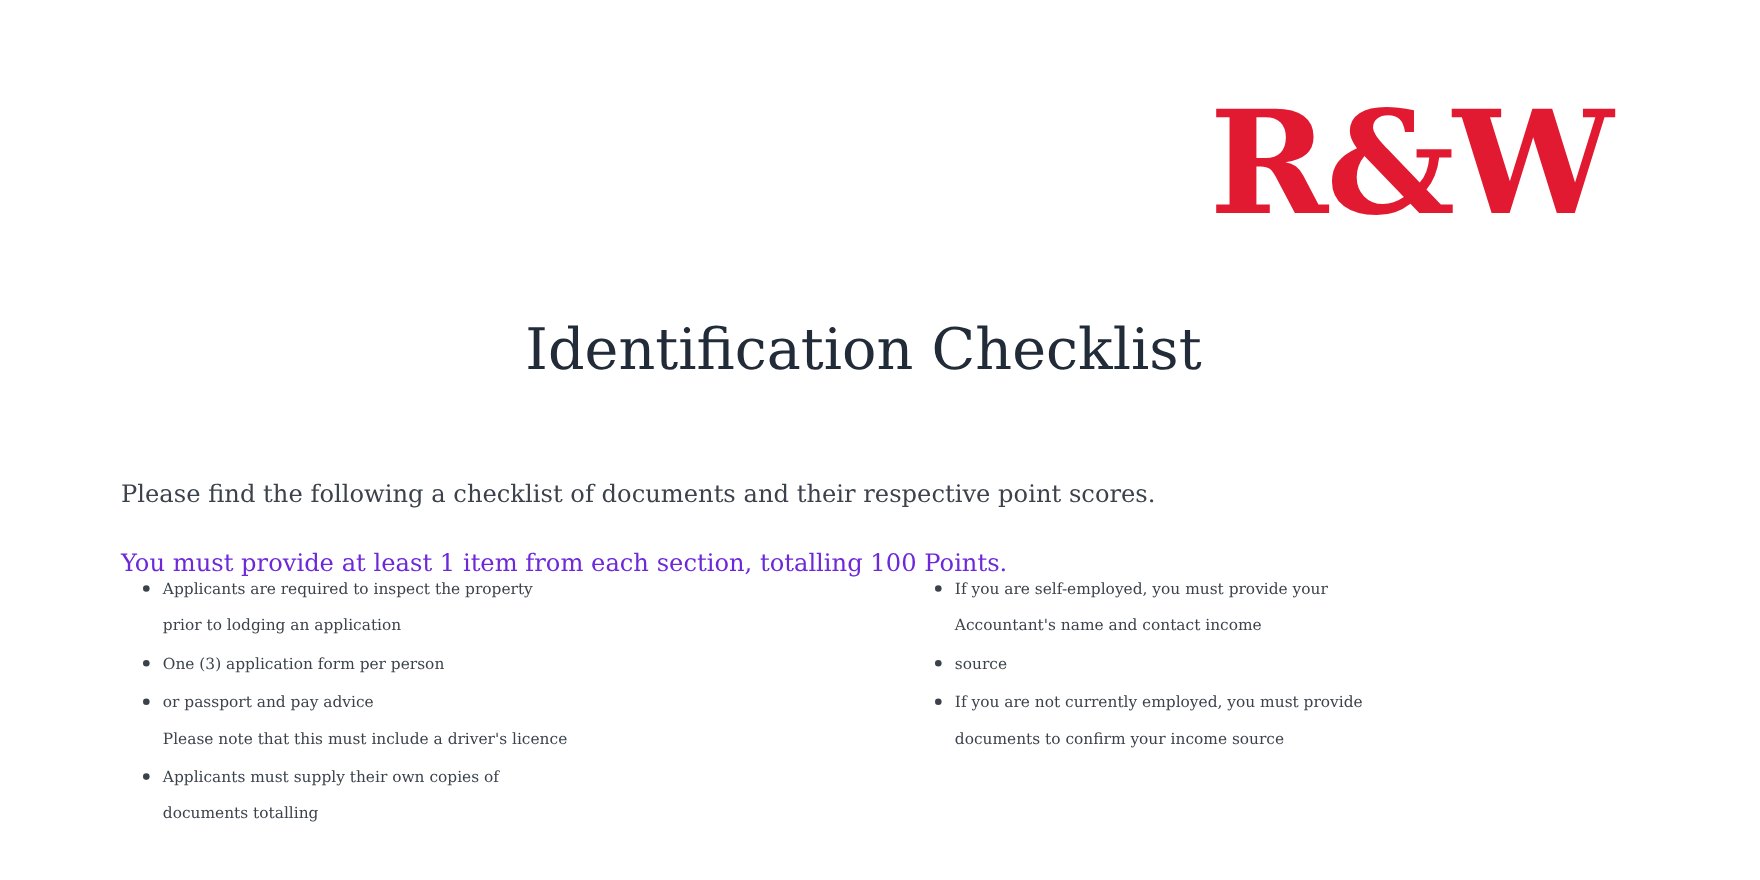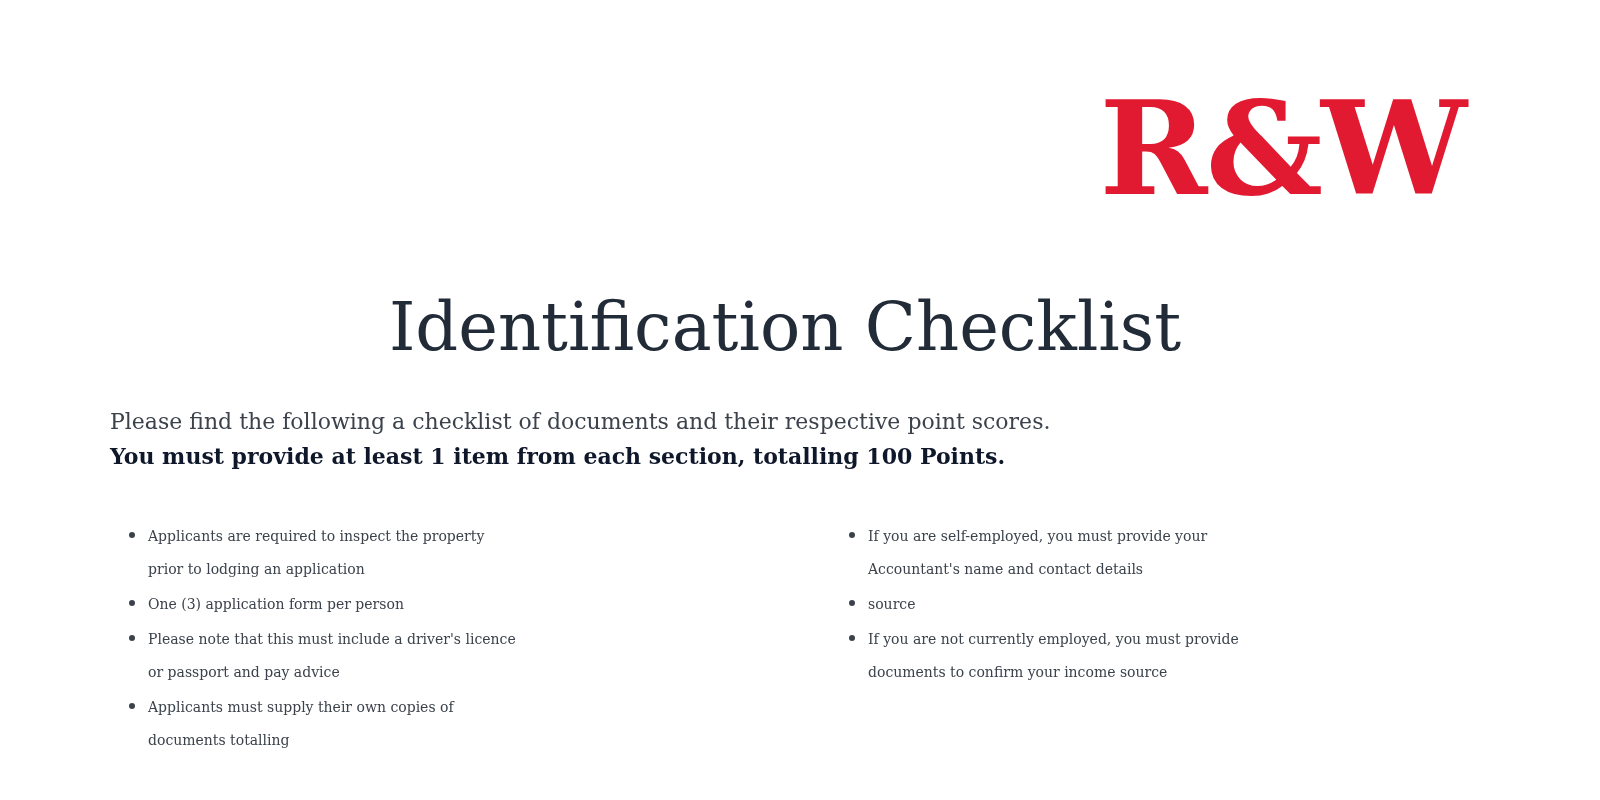--- a/index.html
+++ b/index.html
@@ -20,36 +20,36 @@
     font-size: 130px;
     line-height: 1;
     font-weight: bold;
     letter-spacing: -2px;
     margin-left: 15px;
   }
   .title {
     position: absolute;
     top: 288px; left: 0; right: 30px;
     text-align: center;
-    font-size: 67px;
+    font-size: 52px;
     font-weight: normal;
     color: #222b38;
     letter-spacing: 0px;
   }
   .intro {
     position: absolute;
     top: 404px; left: 110px; right: 60px;
     font-size: 22px;
     line-height: 35px;
     color: #3b424b;
   }
-  .intro .intro-line { white-space: nowrap; }
+  .intro .intro-line { white-space: nowrap; margin-top: 28px; }
   .intro .bold {
-    font-weight: bold;
-    color: #0f172a;
+    font-weight: normal;
+    color: #6d28d9;
   }
   .columns {
     position: absolute;
     top: 518px; left: 110px;
     display: flex;
   }
   ul.col {
     list-style: disc outside;
     margin: 0;
     padding: 0 0 0 38px;
@@ -80,33 +80,33 @@
 
     <ul class="col left">
       <li>
         <span class="ln">Applicants are required to inspect the property</span>
         <span class="ln">prior to lodging an application</span>
       </li>
       <li>
         <span class="ln">One (3) application form per person</span>
       </li>
       <li>
+        <span class="ln">or passport and pay advice</span>
         <span class="ln">Please note that this must include a driver's licence</span>
-        <span class="ln">or passport and pay advice</span>
       </li>
       <li>
         <span class="ln">Applicants must supply their own copies of</span>
         <span class="ln">documents totalling</span>
       </li>
     </ul>
 
     <ul class="col right">
       <li>
         <span class="ln">If you are self-employed, you must provide your</span>
-        <span class="ln">Accountant's name and contact details</span>
+        <span class="ln">Accountant's name and contact income</span>
       </li>
       <li>
         <span class="ln">source</span>
       </li>
       <li>
         <span class="ln">If you are not currently employed, you must provide</span>
         <span class="ln">documents to confirm your income source</span>
       </li>
     </ul>
 

